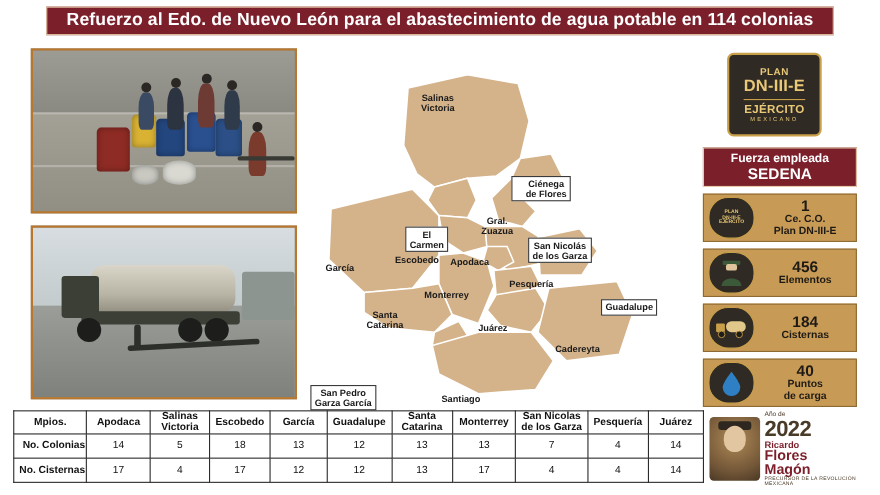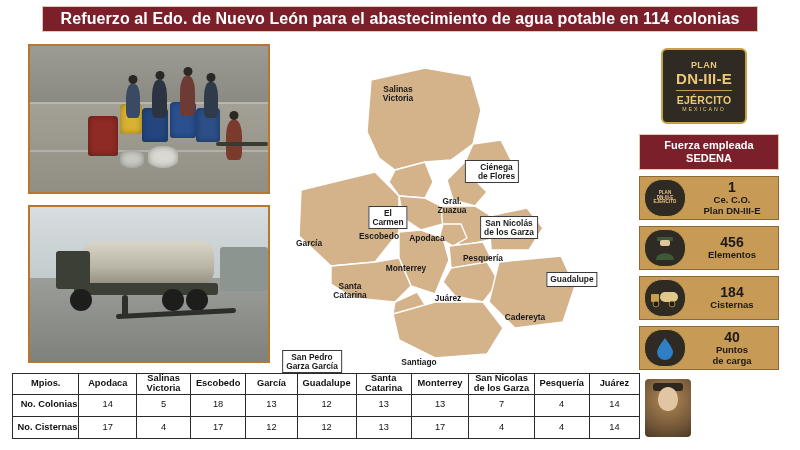--- a/index.html
+++ b/index.html
@@ -183,21 +183,21 @@
     border: 1px solid #e6c9a8;
     box-sizing: border-box;
     color: #fff;
     display: flex;
     flex-direction: column;
     align-items: center;
     justify-content: center;
     line-height: 1.15;
   }
   #force-header .fh1 { font-size: 11px; font-weight: bold; }
-  #force-header .fh2 { font-size: 11px; font-weight: bold; text-align: right; }
+  #force-header .fh2 { font-size: 14px; font-weight: bold; text-align: right; }
 
   .stat-card {
     position: absolute;
     left: 639px;
     width: 140px;
     height: 44px;
     background: #c79a55;
     border: 1px solid #8d6a34;
     box-sizing: border-box;
     display: flex;
@@ -524,15 +524,23 @@
         </tr>
       </tbody>
     </table>
   </div>
 
   <div id="footer-logo">
     <div class="portrait">
       <div class="hat"></div>
       <div class="face"></div>
     </div>
+    <div class="txtblock">
+      <div class="sub1">Año de</div>
+      <div class="year">2022</div>
+      <div class="name1">Ricardo</div>
+      <div class="name2">Flores</div>
+      <div class="name2">Magón</div>
+      <div class="sub2">PRECURSOR DE LA REVOLUCIÓN MEXICANA</div>
+    </div>
   </div>
 
 </div>
 
 </body></html>

